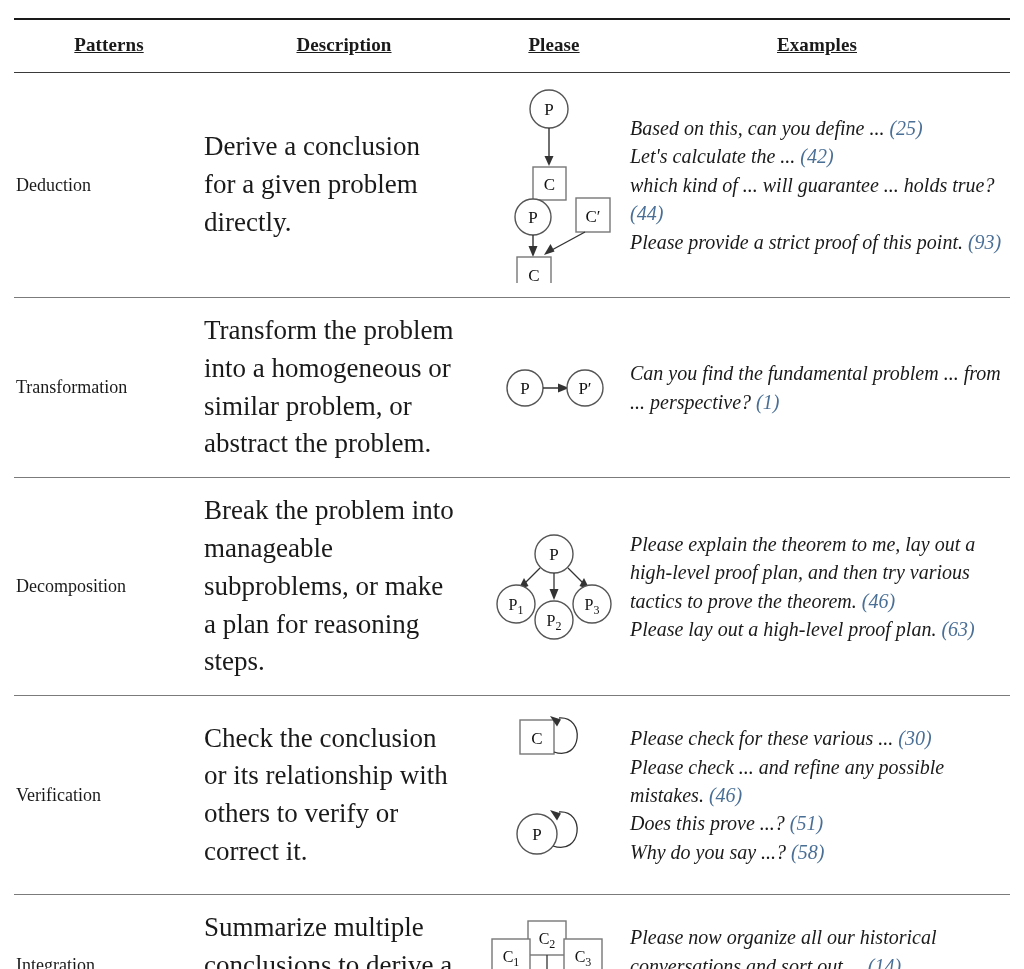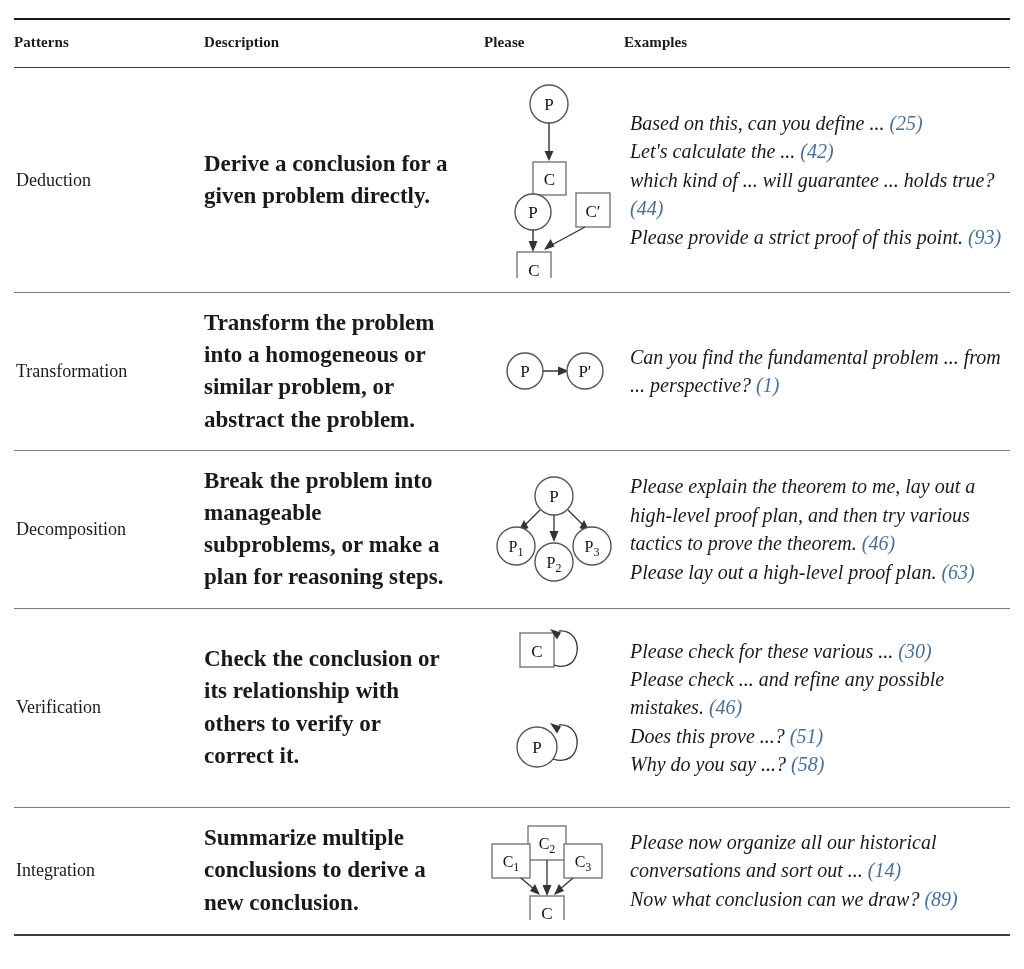--- a/index.html
+++ b/index.html
@@ -32,47 +32,47 @@
   }
 
   
   .rule-top td   { border-top: 2.6px solid #1a1a1a; padding: 0; height: 0; font-size: 0; line-height: 0; }
   .rule-head td  { border-top: 1.3px solid #3a3a3a; padding: 0; height: 0; font-size: 0; line-height: 0; }
   .rule-mid td   { border-top: 1.3px solid #7b7b7b; padding: 0; height: 0; font-size: 0; line-height: 0; }
   .rule-bot td   { border-top: 2.3px solid #3a3a3a; padding: 0; height: 0; font-size: 0; line-height: 0; }
 
   thead th {
     font-weight: bold;
-    font-size: 15px;
-    text-align: left;
+    font-size: 19px;
+    text-align: center;
     padding: 14px 0 16px 0;
     letter-spacing: 0.1px;
     vertical-align: bottom;
+    text-decoration: underline;
   }
 
   col.c-pattern { width: 190px; }
   col.c-desc    { width: 280px; }
   col.c-diagram { width: 140px; }
   col.c-example { width: 386px; }
 
   tbody td {
     vertical-align: middle;
     padding: 14px 0 14px 0;
   }
 
   td.pattern {
     font-size: 18px;
     padding-left: 2px;
   }
   td.desc {
-    font-size: 23px;
+    font-size: 27px;
     line-height: 1.40;
     padding-left: 0px;
     padding-right: 28px;
-    font-weight: bold;
   }
   td.diagram {
     text-align: center;
     padding-left: 0;
     padding-right: 0;
   }
   td.examples {
     font-style: italic;
     font-size: 20px;
     line-height: 1.42;

